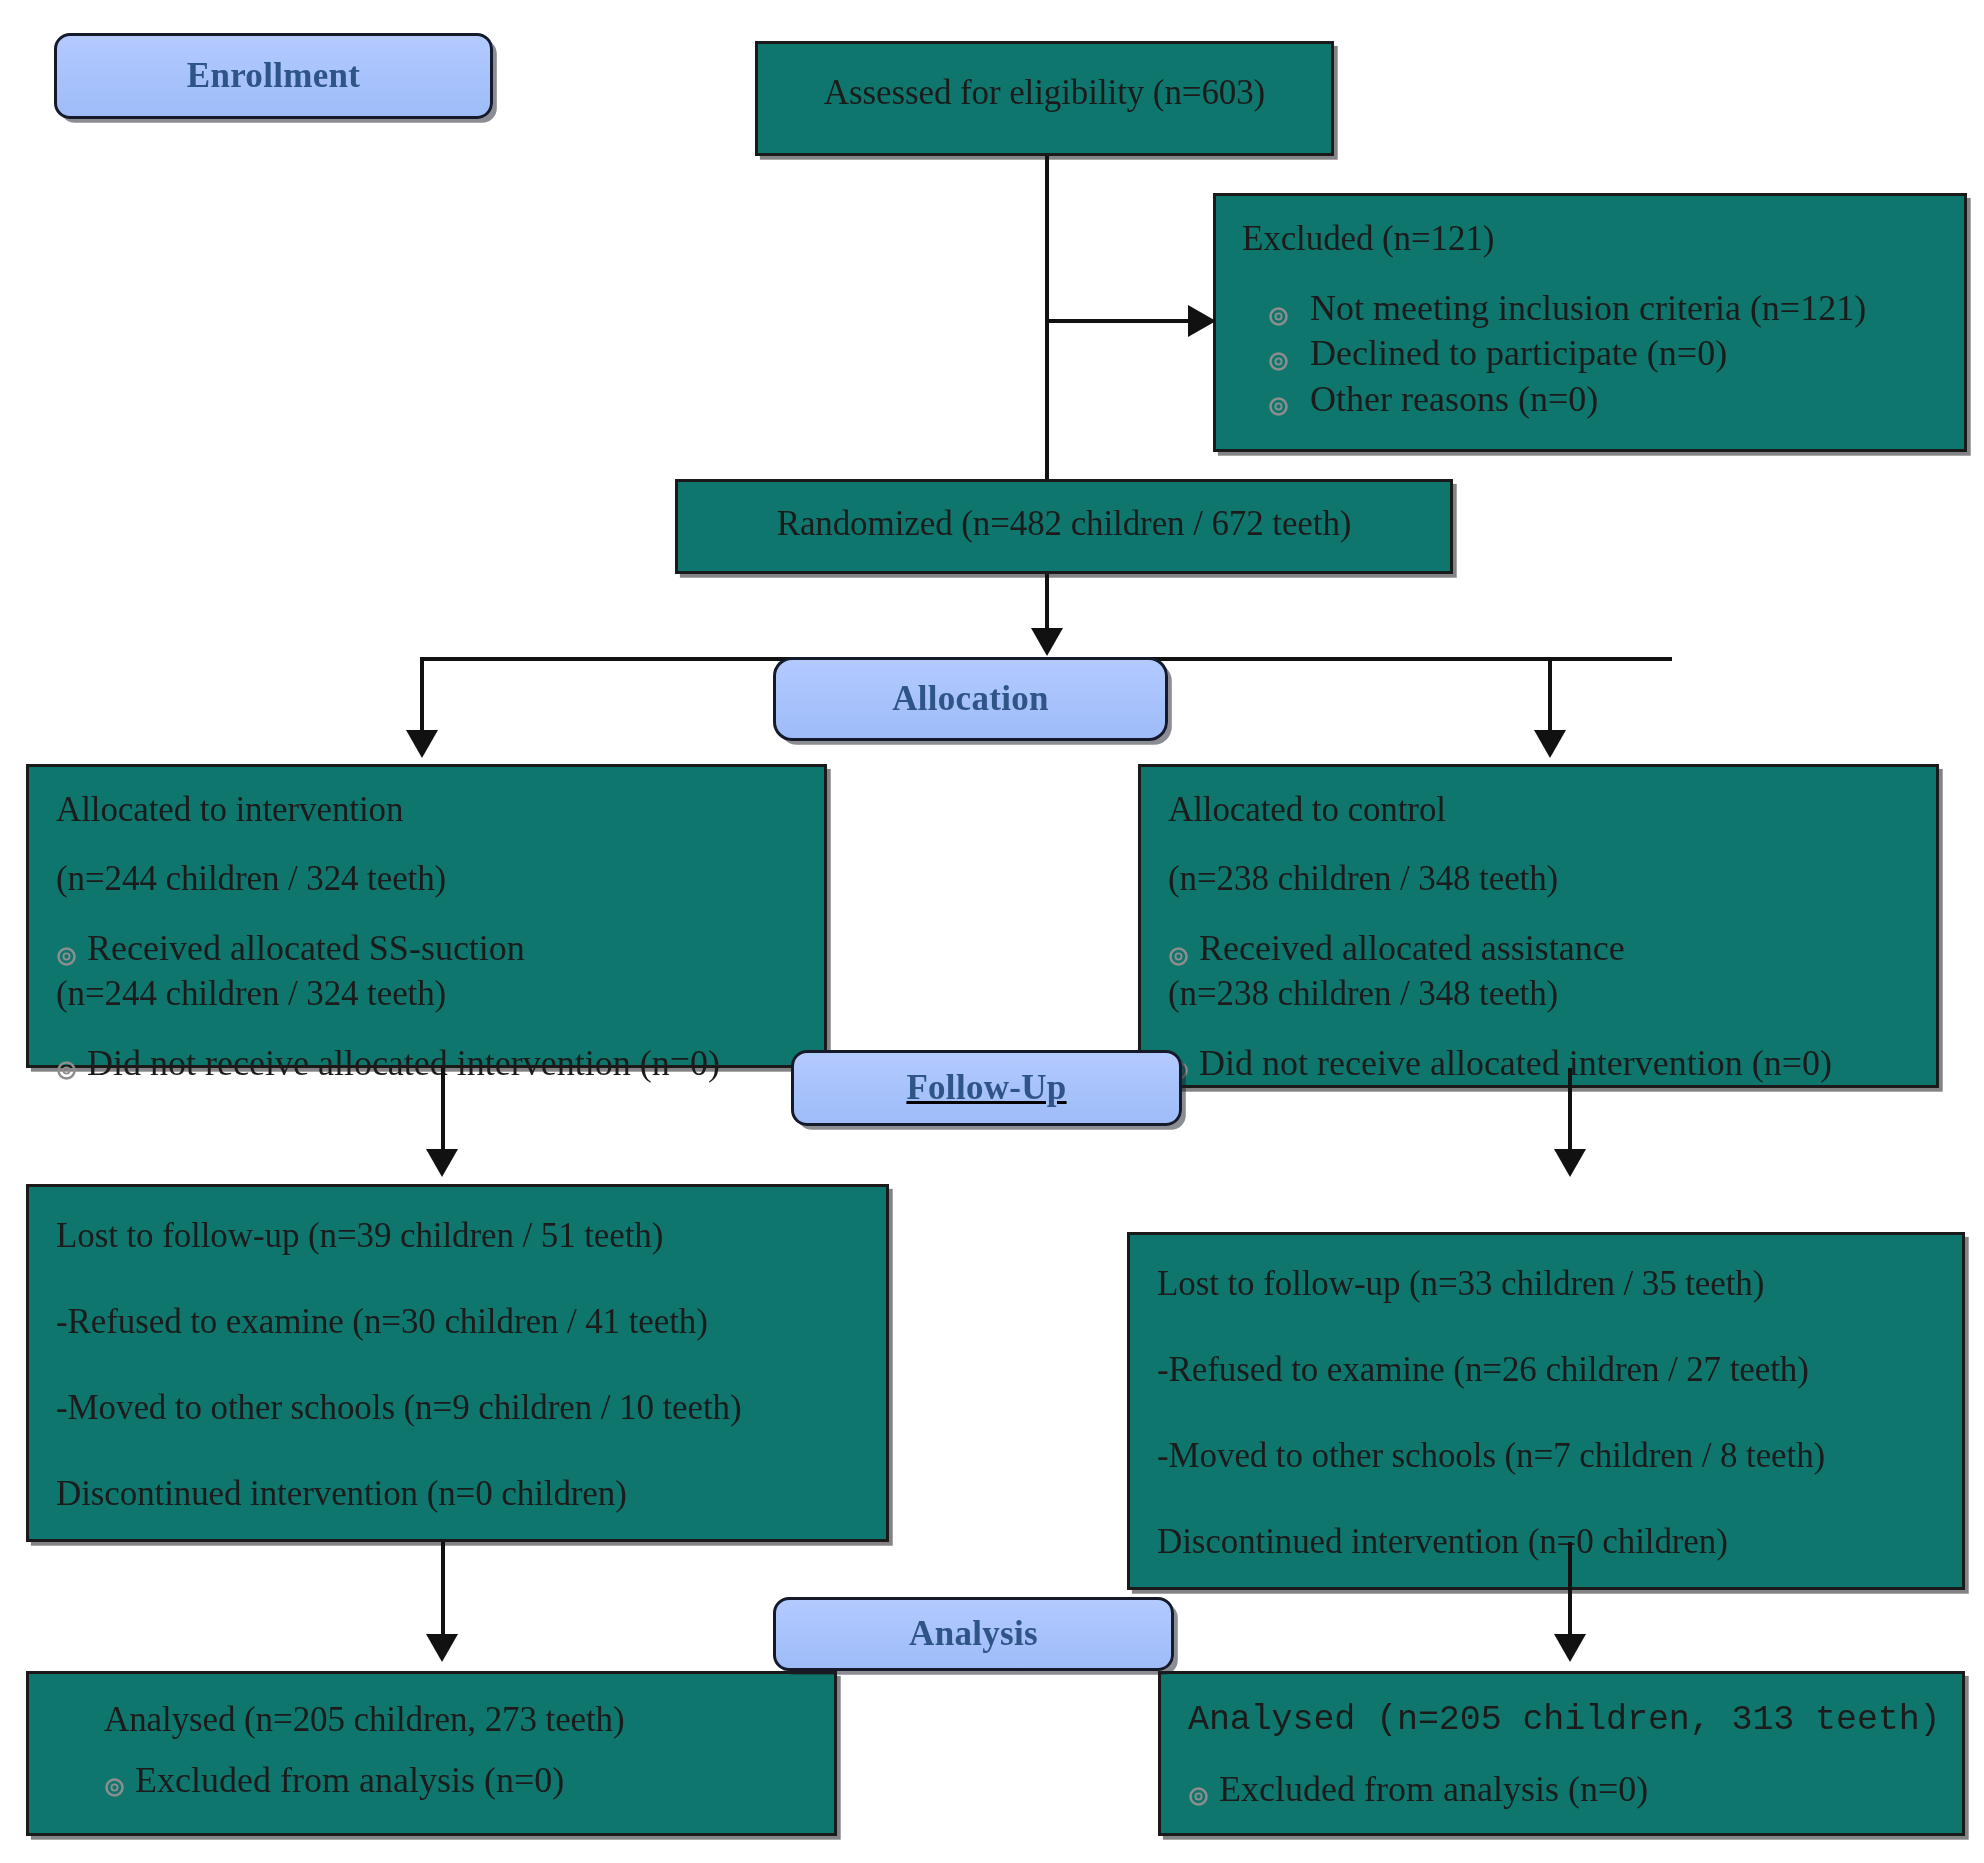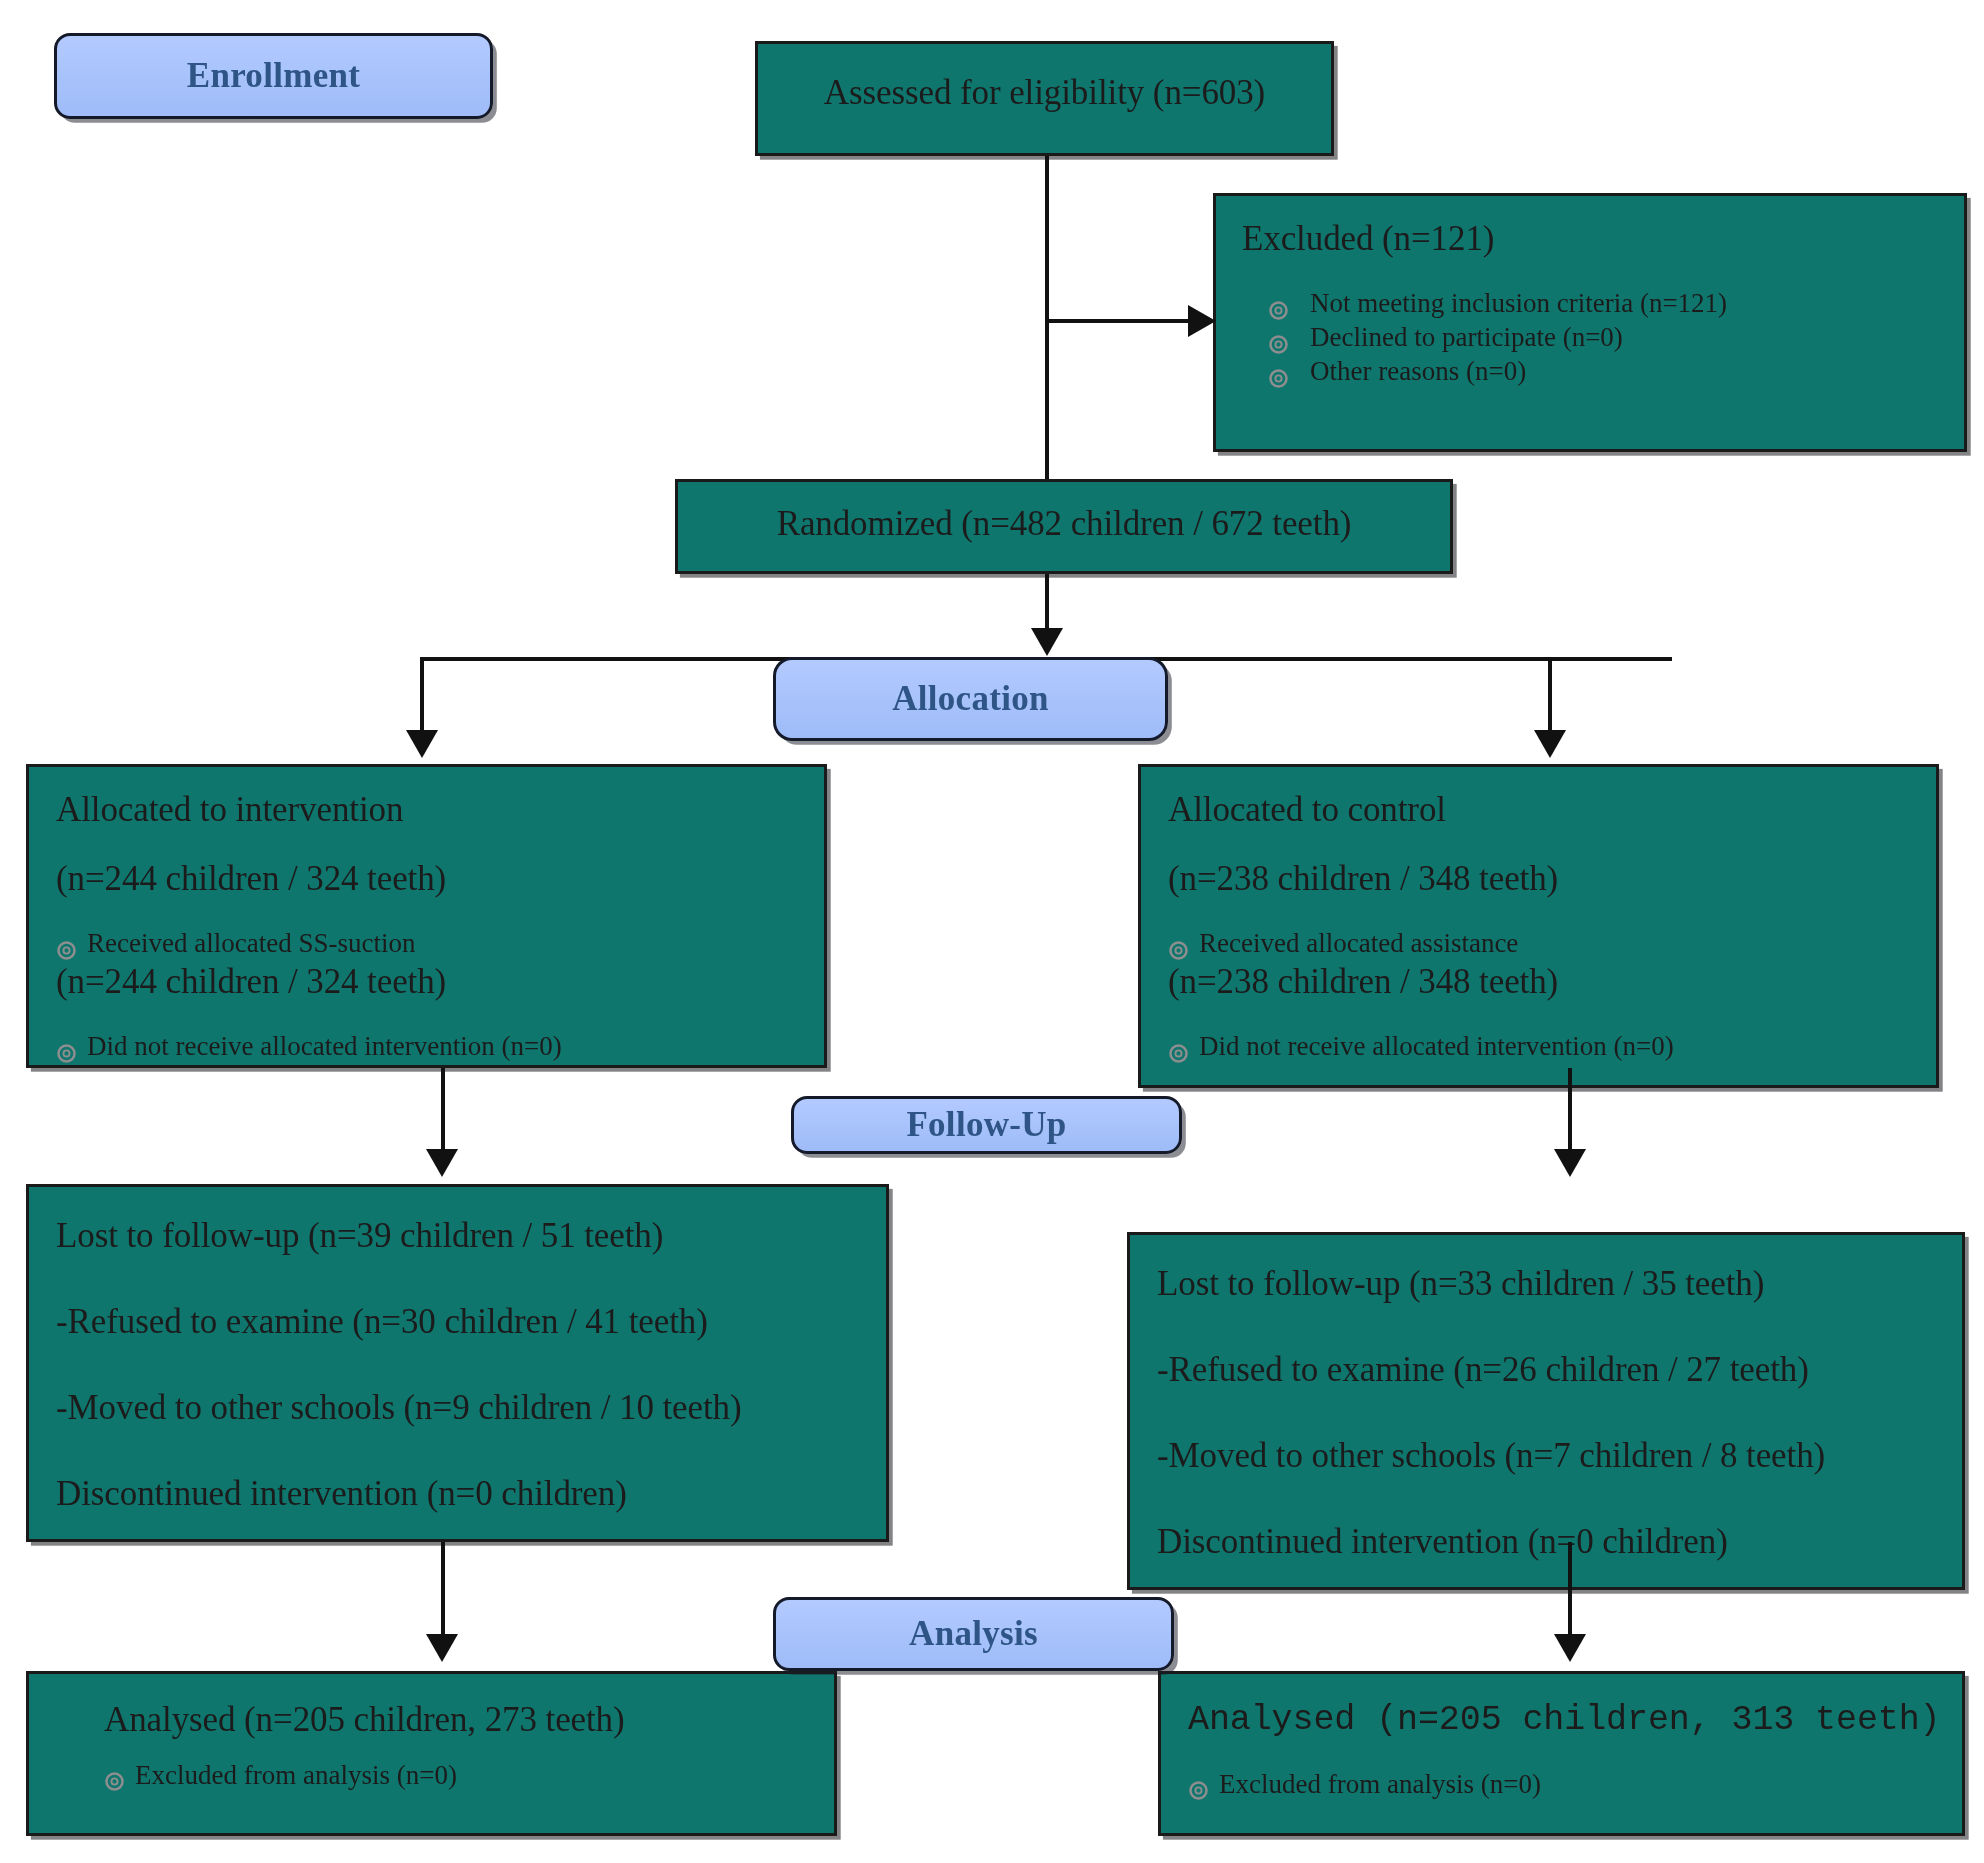--- a/index.html
+++ b/index.html
@@ -47,21 +47,21 @@
     margin-right: 10px;
     position: relative;
     top: 1.2px;
     vertical-align: baseline;
   }
   .bul svg { display: block; }
 
   .bullet-line {
     display: flex;
     align-items: center;
-    font-size: 27px;
+    font-size: 36px;
     line-height: 1.26;
     color: #1b1b1b;
     white-space: nowrap;
   }
   .bullet-line .bul { flex: 0 0 auto; margin-top: 12.3px; }
 
   
   .bullet-line.indent { padding-left: 26px; }
   .bullet-line.indent .bul { margin-right: 21px; }
 
@@ -123,21 +123,21 @@
 <div id="canvas">
 
   <div class="badge" style="left:54px; top:33px; width:439px; height:86px;">
     <span>Enrollment</span>
   </div>
 
   <div class="badge" style="left:773px; top:657px; width:395px; height:84px;border-radius:19px;">
     <span>Allocation</span>
   </div>
 
-  <div class="badge" style="left:791px; top:1096px; width:391px; height:58px;">
+  <div class="badge" style="left:791px; top:1050px; width:391px; height:76px;text-decoration:underline;">
     <span>Follow-Up</span>
   </div>
 
   <div class="badge" style="left:773px; top:1597px; width:401px; height:74px;">
     <span>Analysis</span>
   </div>
 
   <div class="vline" style="left:1045px; top:156px; height:323px;"></div>
 
   <div class="hline" style="left:1045px; top:319px; width:148px;"></div>

